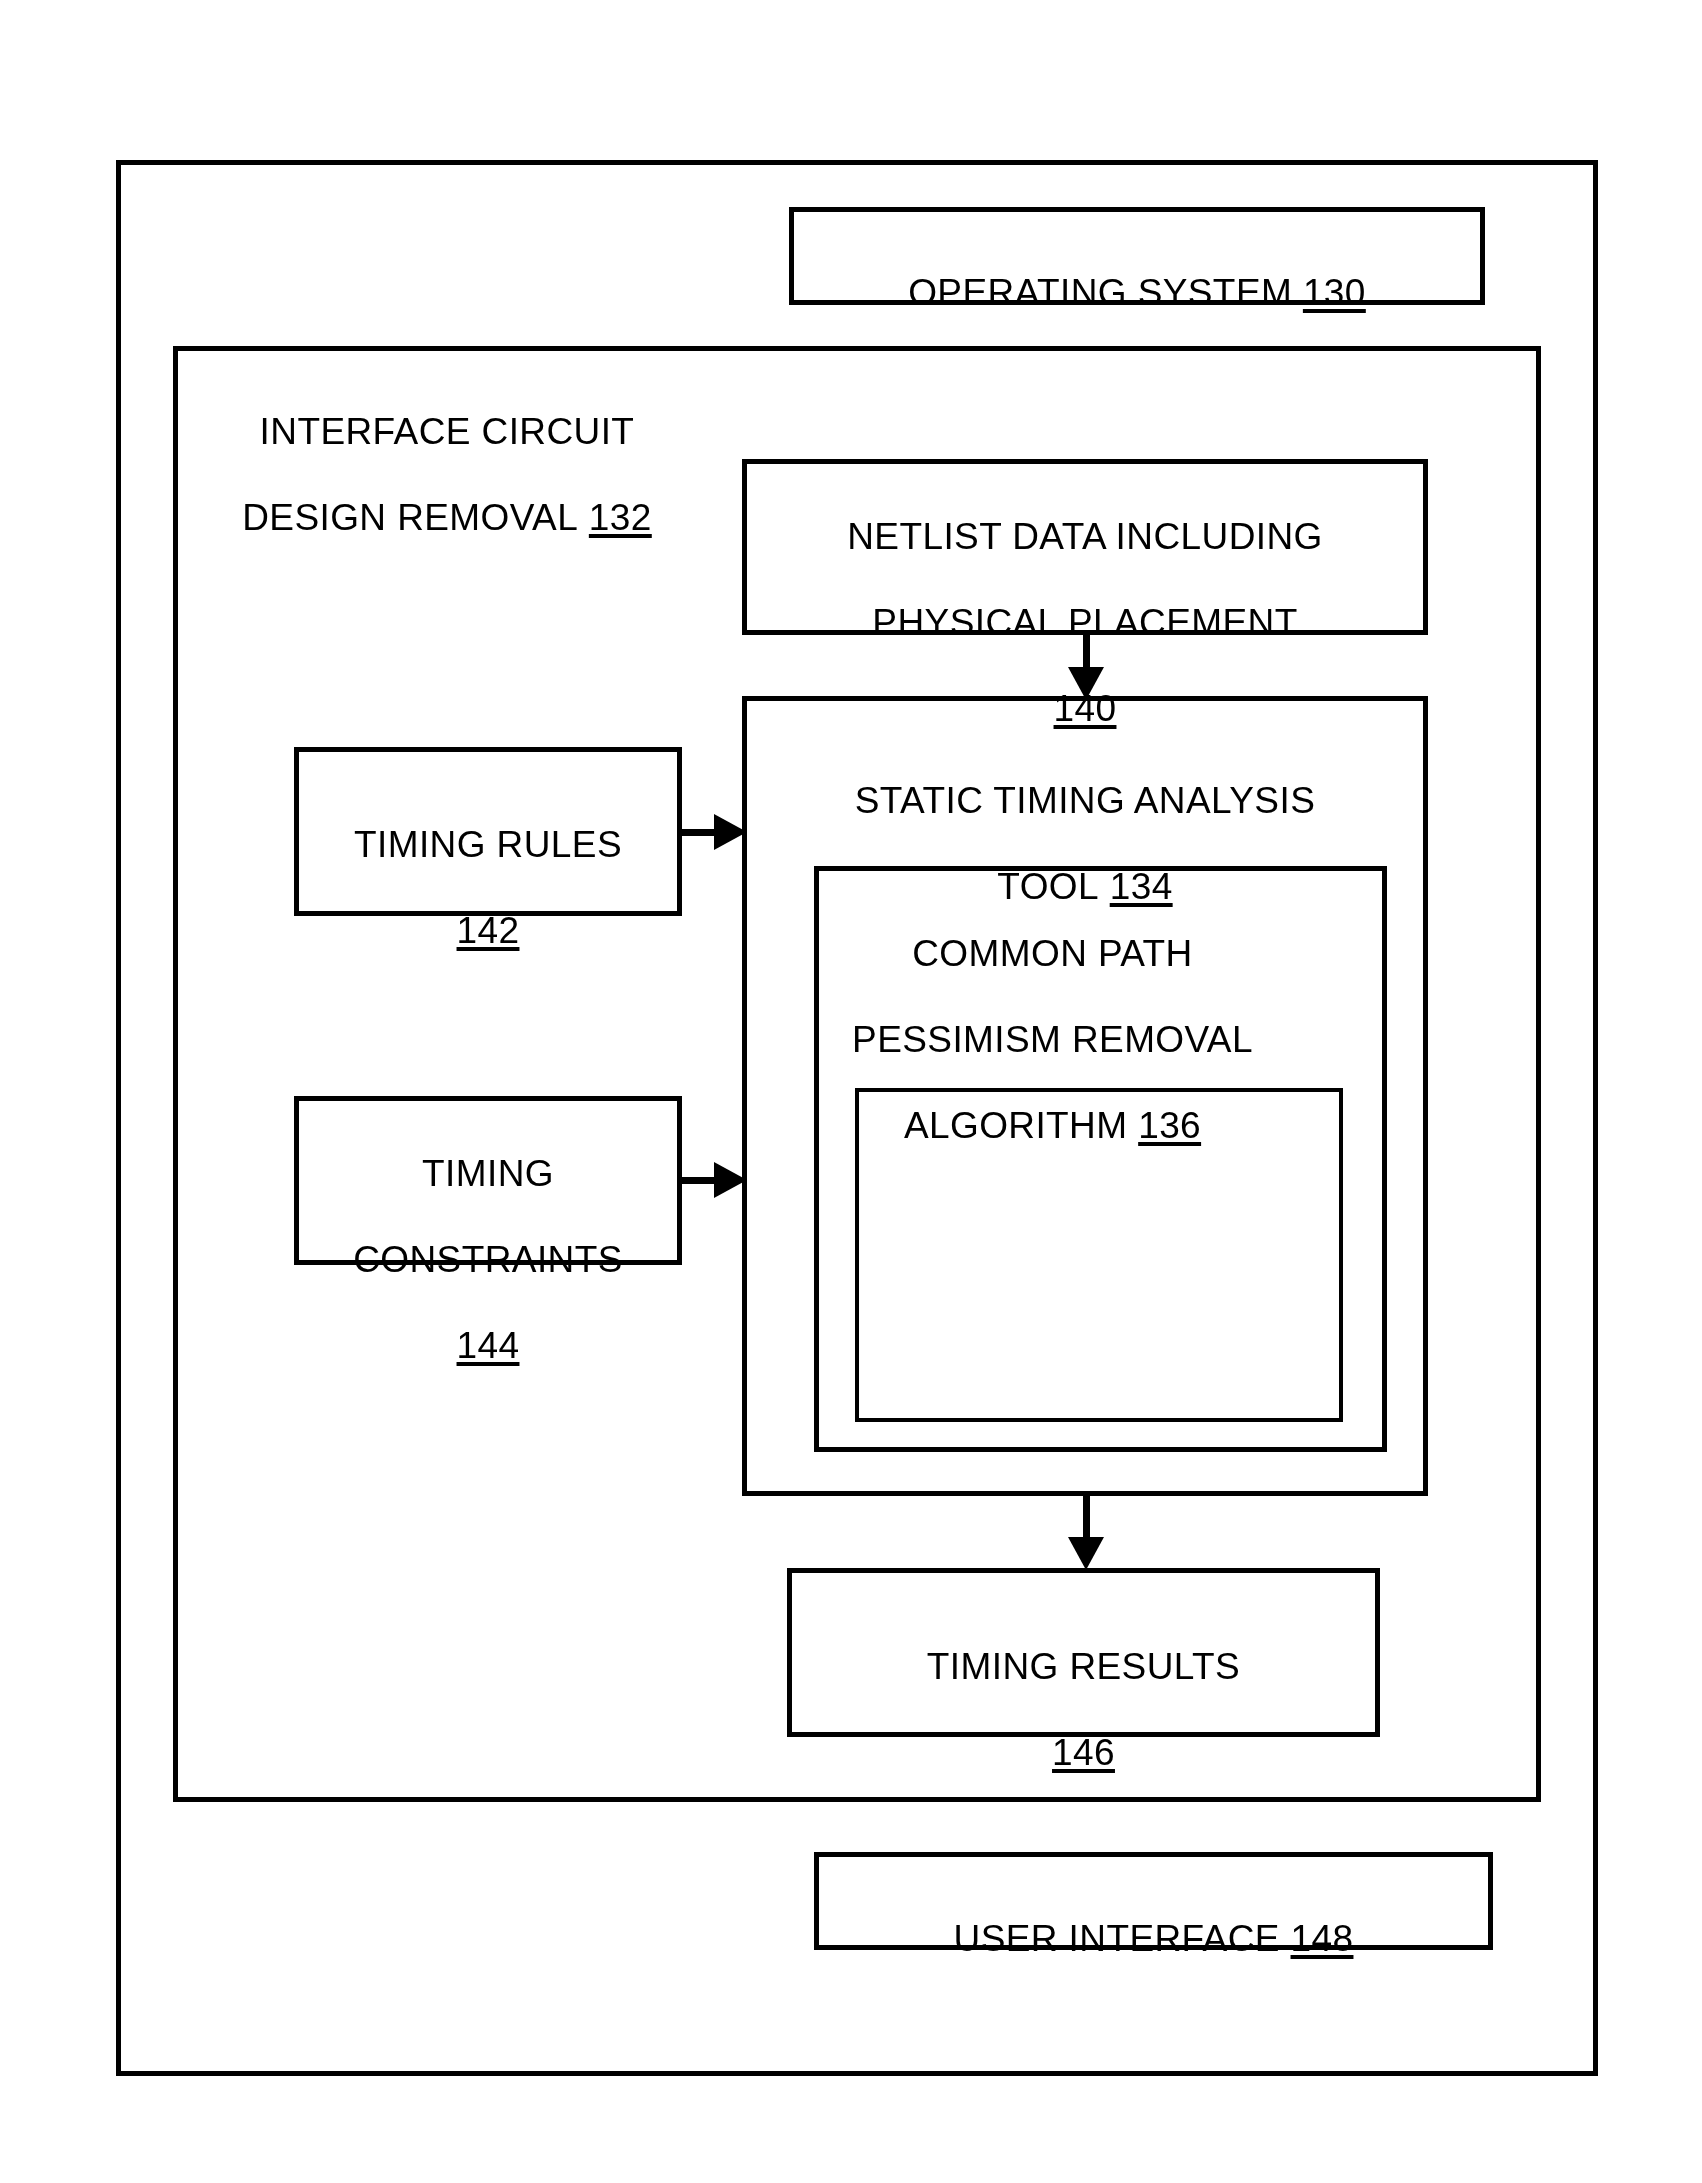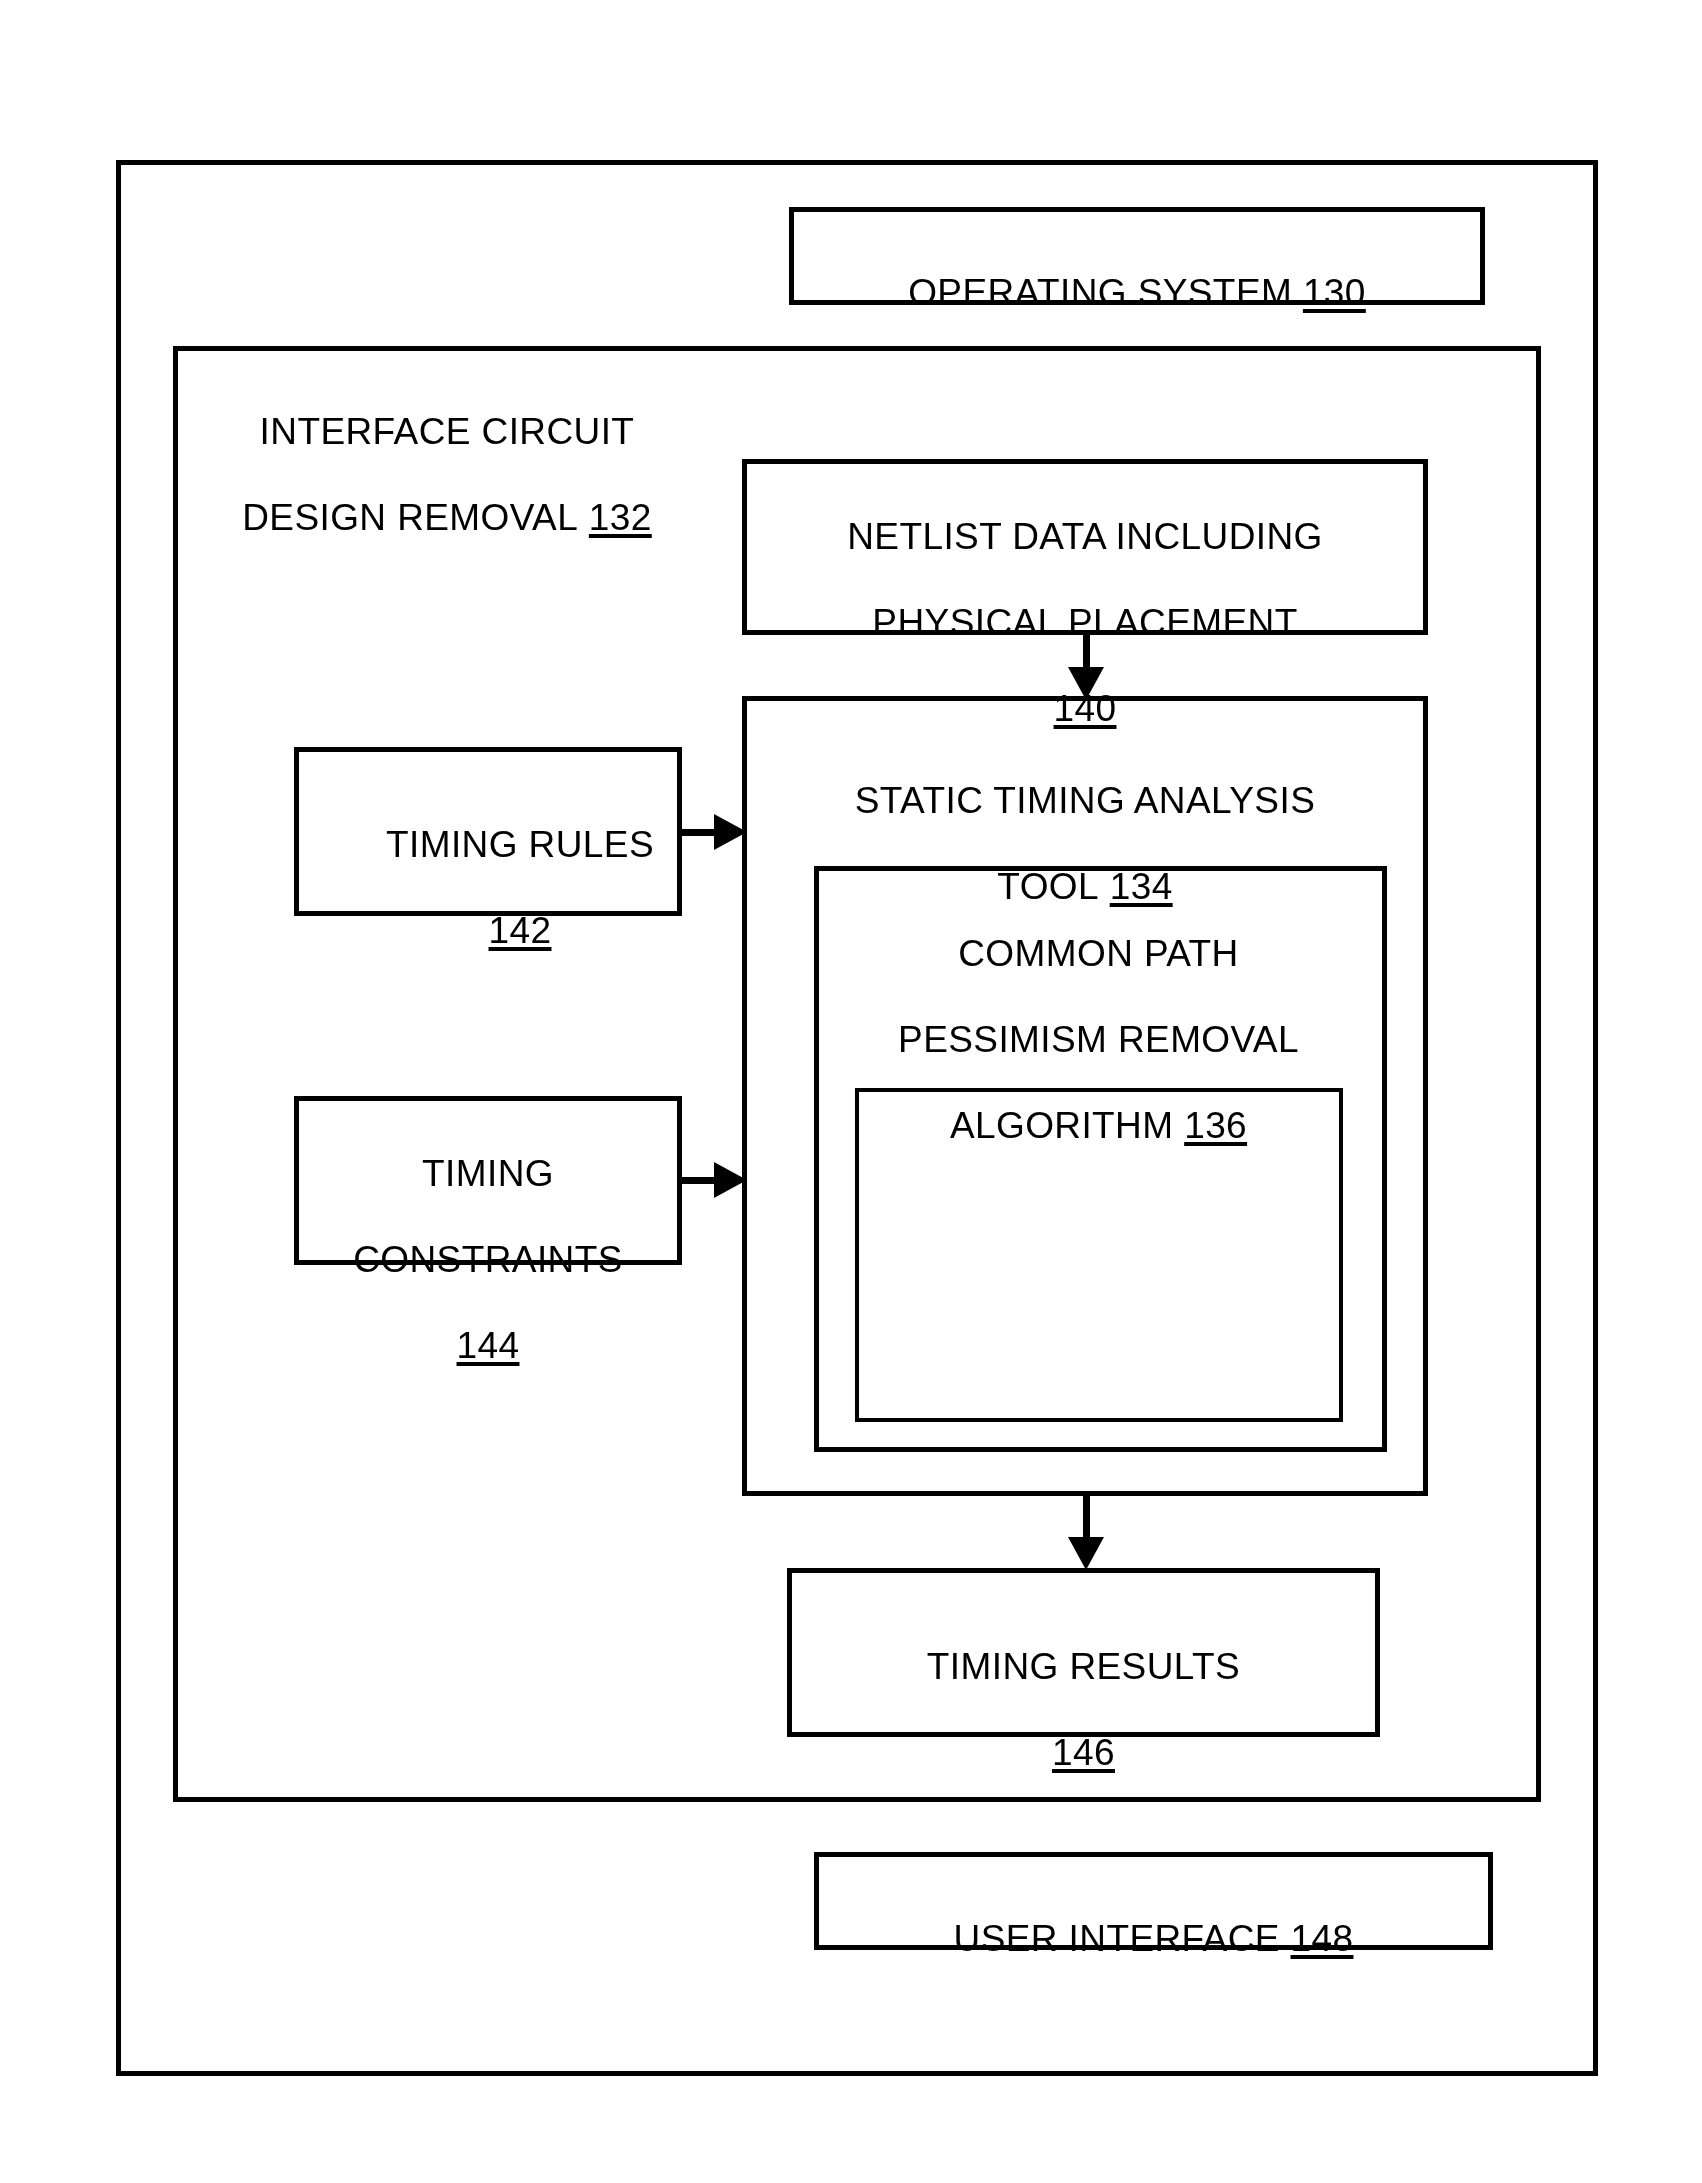--- a/index.html
+++ b/index.html
@@ -128,21 +128,21 @@
     <span>PHYSICAL PLACEMENT</span><br>
     <span class="u">140</span>
   </div>
 
   <div class="arrow-v" style="left:1068px; top:635px; width:37px; height:65px;">
     <div class="stem" style="height:33px;"></div>
     <div class="head"></div>
   </div>
 
   <div class="box" style="left:294px; top:747px; width:388px; height:169px;"></div>
-  <div class="label" style="left:294px; top:781px; width:388px;margin-left:32px;">
+  <div class="label" style="left:294px; top:781px; width:388px;">
     <span>TIMING RULES</span><br>
     <span class="u">142</span>
   </div>
 
   <div class="arrow-h" style="left:682px; top:814px; width:65px; height:37px;">
     <div class="stem" style="width:33px;"></div>
     <div class="head"></div>
   </div>
 
   <div class="box" style="left:294px; top:1096px; width:388px; height:169px;"></div>
@@ -157,21 +157,21 @@
     <div class="head"></div>
   </div>
 
   <div class="box" style="left:742px; top:696px; width:686px; height:800px;"></div>
   <div class="label" style="left:742px; top:737px; width:686px;">
     <span>STATIC TIMING ANALYSIS</span><br>
     <span>TOOL</span><span>&nbsp;</span><span class="u">134</span>
   </div>
 
   <div class="box" style="left:814px; top:866px; width:573px; height:586px;"></div>
-  <div class="label" style="left:814px; top:890px; width:529px;padding-left:40px;">
+  <div class="label" style="left:768px; top:890px; width:529px;padding-left:40px;">
     <span>COMMON PATH</span><br>
     <span>PESSIMISM REMOVAL</span><br>
     <span>ALGORITHM</span><span>&nbsp;</span><span class="u">136</span>
   </div>
 
   <div class="box thin" style="left:855px; top:1088px; width:488px; height:334px;"></div>
 
   <div class="arrow-v" style="left:1068px; top:1496px; width:37px; height:74px;">
     <div class="stem" style="height:43px;"></div>
     <div class="head"></div>

